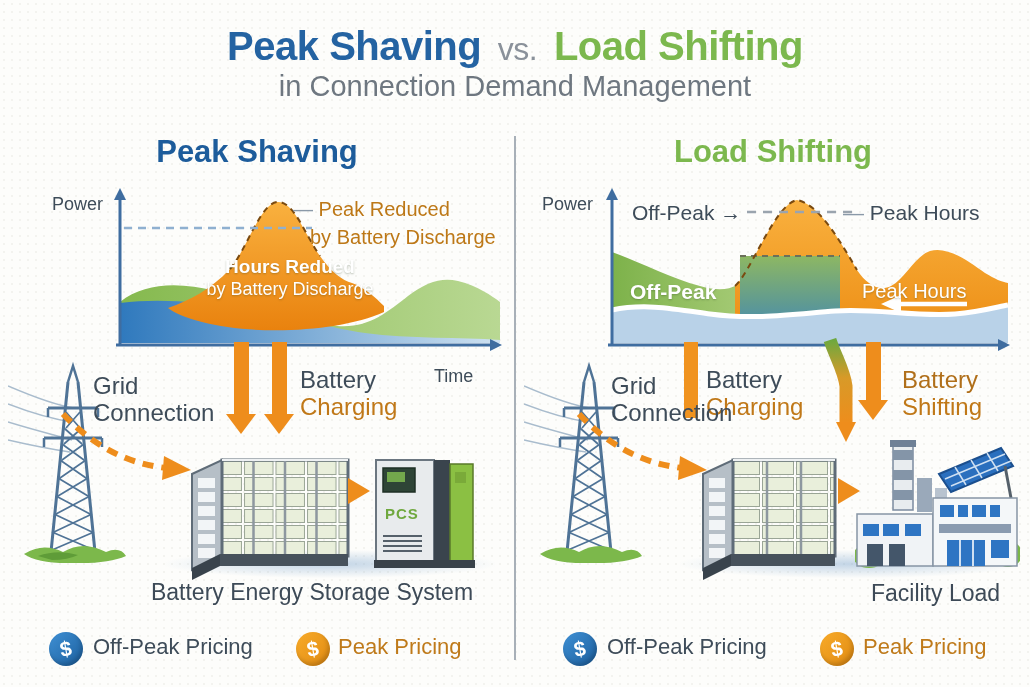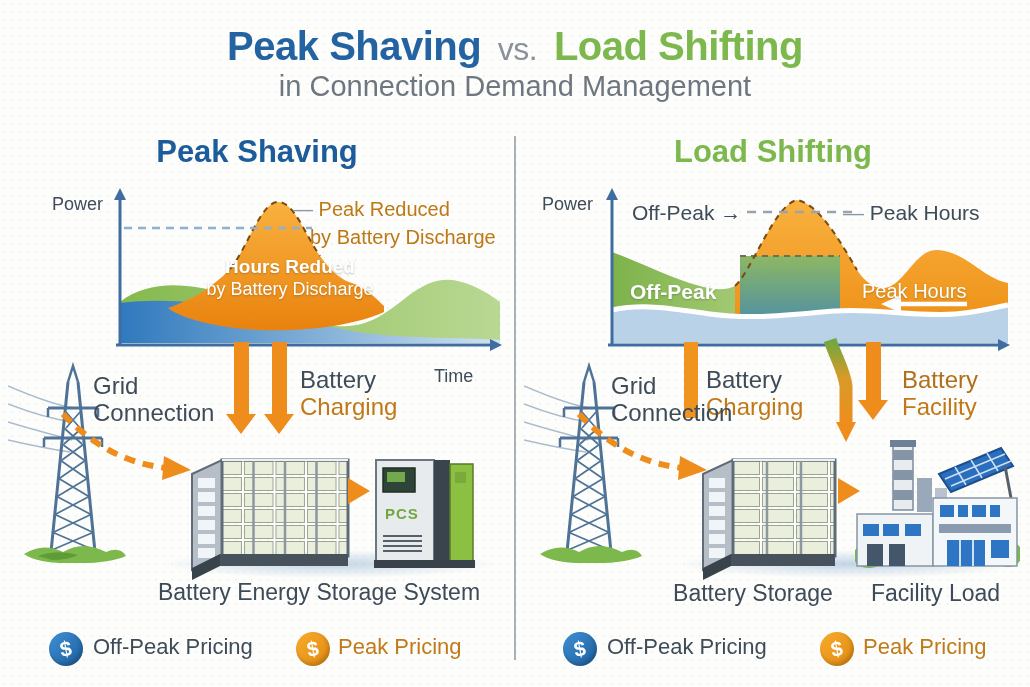--- a/index.html
+++ b/index.html
@@ -194,21 +194,21 @@
         <line x1="11" y1="91" x2="50" y2="91"></line>
       <line x1="11" y1="96" x2="50" y2="96"></line>
         <line x1="11" y1="101" x2="50" y2="101"></line>
     </g>
     <rect x="62" y="10" width="16" height="102" fill="#3a444d"></rect>
     <rect x="78" y="14" width="23" height="98" fill="#8bc043" stroke="#5a7a2a" stroke-width="1.5"></rect>
     <rect x="83" y="22" width="11" height="11" fill="#7aaa39"></rect>
     <rect x="2" y="110" width="101" height="8" fill="#39424a"></rect>
   </svg>
 
-  <div class="abs caption center" style="left:119px;top:579px;width:400px;">Battery Energy Storage System</div>
+  <div class="abs caption center" style="left:112px;top:579px;width:400px;">Battery Energy Storage System</div>
 
   <div class="abs coin coin-blue" style="left:49px;top:632px;">
     <span>$</span>
   </div>
   <div class="abs price-lbl price-dark" style="left:93px;top:634px;">Off-Peak Pricing</div>
   <div class="abs coin coin-orange" style="left:296px;top:632px;">
     <span>$</span>
   </div>
   <div class="abs price-lbl price-orange" style="left:338px;top:634px;">Peak Pricing</div>
 
@@ -285,21 +285,21 @@
     </defs>
     <path d="M12,2 C18,20 26,32 28,48 L28,86" stroke="url(#bentGrad)" stroke-width="13" fill="none"></path>
     <polygon points="18,84 38,84 28,104" fill="#ee8d1c"></polygon>
   </svg>
   <div class="abs arrow-down" style="left:858px;top:342px;">
     <div class="shaft" style="height:58px;"></div>
       <div class="head"></div>
   </div>
   <div class="abs two-line" style="left:902px;top:366px;">
     <div class="l1o">Battery</div>
-    <div class="l2o">Facility</div>
+    <div class="l2o">Shifting</div>
   </div>
 
   <svg class="abs" style="left:524px;top:360px;" width="130" height="208" viewBox="0 0 130 208">
     <g stroke="#a9bccd" stroke-width="1.5" fill="none">
       <path d="M0,26 C28,38 52,46 66,48"></path>
         <path d="M0,44 C26,54 50,60 64,62"></path>
       <path d="M0,62 C26,70 50,76 64,80"></path>
         <path d="M0,80 C26,86 48,90 62,92"></path>
     </g>
     <g stroke="#4f7396" fill="none">
@@ -379,21 +379,20 @@
     <rect x="85" y="67" width="14" height="12" fill="#2e75c3"></rect>
     <rect x="103" y="67" width="10" height="12" fill="#2e75c3"></rect>
     <rect x="117" y="67" width="14" height="12" fill="#2e75c3"></rect>
     <rect x="135" y="67" width="10" height="12" fill="#2e75c3"></rect>
     <rect x="84" y="86" width="72" height="9" fill="#8a9bb0"></rect>
     <rect x="92" y="102" width="38" height="26" fill="#2e75c3"></rect>
     <path d="M105,102 L105,128 M118,102 L118,128" stroke="#cfe0f2" stroke-width="2"></path>
     <rect x="136" y="102" width="18" height="18" fill="#2e75c3"></rect>
   </svg>
 
-  <div class="abs caption center" style="left:648px;top:580px;width:210px;">Battery Storage</div>
   <div class="abs caption center" style="left:848px;top:580px;width:175px;">Facility Load</div>
 
   <div class="abs coin coin-blue" style="left:563px;top:632px;">
     <span>$</span>
   </div>
   <div class="abs price-lbl price-dark" style="left:607px;top:634px;">Off-Peak Pricing</div>
   <div class="abs coin coin-orange" style="left:820px;top:632px;">
     <span>$</span>
   </div>
   <div class="abs price-lbl price-orange" style="left:863px;top:634px;">Peak Pricing</div>

